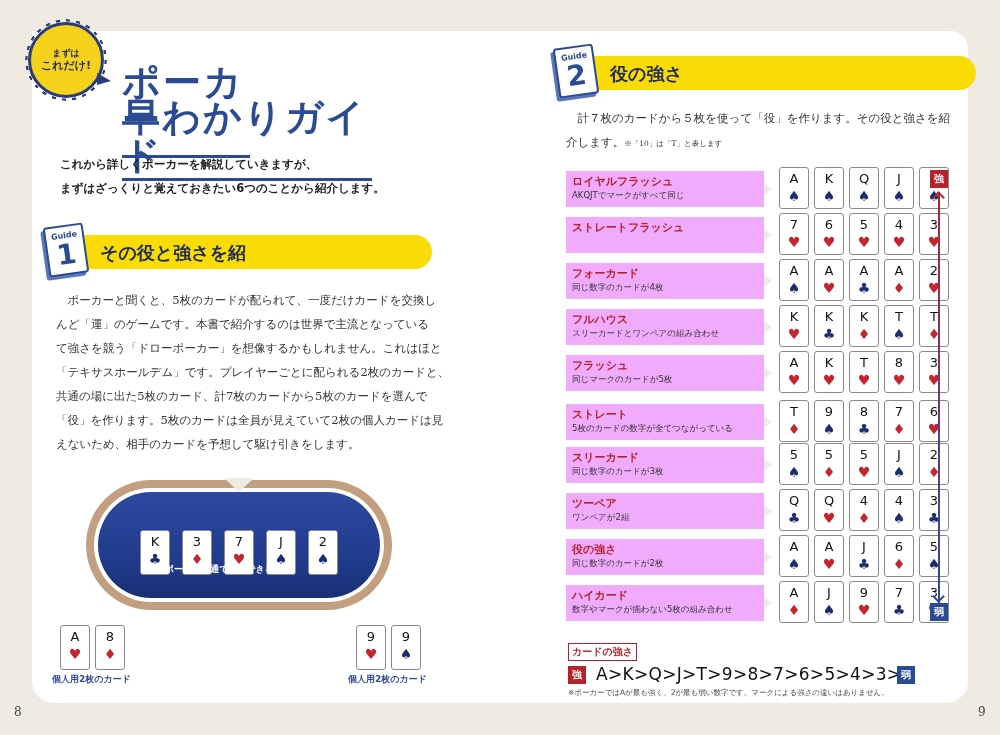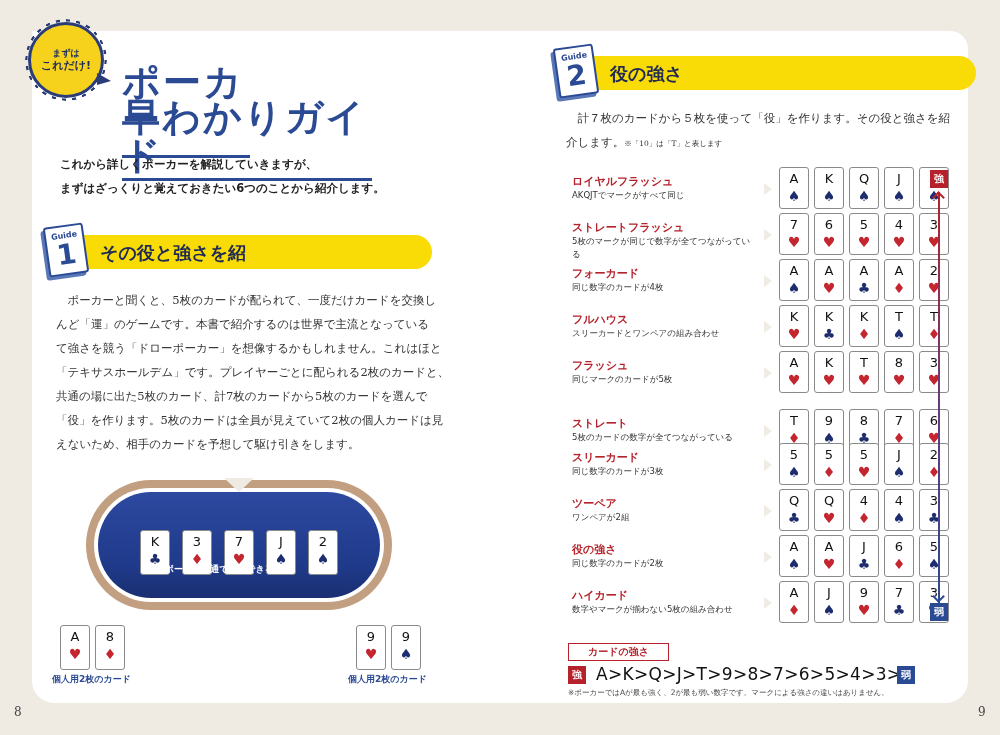--- a/index.html
+++ b/index.html
@@ -56,37 +56,37 @@
   .card .s { font-size: 14px; line-height: 18px; }
   .card.big { width: 30px; height: 42px; }
   .s-red { color: #c3262f; }
   .s-blue { color: #1e2d6e; }
 
   .hole { position: absolute; display: flex; gap: 5px; }
   .hole-label { position: absolute; font-size: 9px; font-weight: bold; color: #2b4a94; }
 
   
   .rank-row { position: absolute; left: 566px; height: 36px; width: 380px; }
-  .rank-label { position: absolute; left: 0; top: 0; width: 198px; height: 36px; background: #ffffff; padding: 4px 6px; }
+  .rank-label { position: absolute; left: 0; top: 0; width: 198px; height: 36px; background: #f0abfc; padding: 4px 6px; }
   .rank-label::after { content: ""; position: absolute; right: -8px; top: 12px; border-left: 8px solid #f0ece4;
                        border-top: 6px solid transparent; border-bottom: 6px solid transparent; }
   .rank-name { font-size: 11px; font-weight: bold; color: #b5222b; line-height: 14px; }
   .rank-desc { font-size: 8.5px; color: #333; line-height: 13px; }
   .rank-cards { position: absolute; left: 213px; top: -4px; display: flex; gap: 5px; }
 
   .strong-tag, .weak-tag { position: absolute; width: 18px; height: 18px; color: #fff; font-size: 10px; font-weight: bold;
                            display: flex; align-items: center; justify-content: center; }
   .strong-tag { background: #b5222b; }
   .weak-tag { background: #2b4a94; }
   .arrow-line { position: absolute; left: 938px; top: 192px; width: 2px; height: 412px;
                 background: linear-gradient(#b5222b, #6a3a7a 50%, #2b4a94); }
   .arrow-up { position: absolute; left: 932px; top: 190px; width: 14px; height: 10px; border-top: 2px solid #b5222b; border-left: 2px solid #b5222b; transform: rotate(45deg); transform-origin: center; width: 9px; height: 9px; left: 934px; top: 193px; }
   .arrow-down { position: absolute; left: 934px; top: 592px; width: 9px; height: 9px; border-bottom: 2px solid #2b4a94; border-right: 2px solid #2b4a94; transform: rotate(45deg); }
 
-  .cs-title { position: absolute; left: 568px; top: 643px; border: 1px solid #b5222b; color: #b5222b; font-size: 10px; font-weight: bold; padding: 1px 19px; }
+  .cs-title { position: absolute; left: 568px; top: 643px; border: 1px solid #b5222b; color: #b5222b; font-size: 10px; font-weight: bold; padding: 1px 3px; }
   .cs-order { position: absolute; left: 596px; top: 664px; font-size: 17px; color: #111; font-family: "DejaVu Sans", sans-serif; letter-spacing: 0.3px; }
   .cs-note { position: absolute; left: 568px; top: 688px; font-size: 7.5px; color: #444; }
 
   .page-num { position: absolute; font-family: "DejaVu Serif", serif; font-size: 12px; color: #444; }
 </style>
 </head>
 <body>
 
 <div class="panel"></div>
 
@@ -217,21 +217,20 @@
         </div>
         <div class="card big">
           <span class="r">T</span>
           <span class="s s-blue">♠</span>
         </div>
       </div>
     </div>
     <div class="rank-row" style="top: 217px;">
       <div class="rank-label">
         <div class="rank-name">ストレートフラッシュ</div>
-        <div class="rank-desc">5枚のマークが同じで数字が全てつながっている</div>
       </div>
       <div class="rank-cards">
         <div class="card big">
           <span class="r">7</span>
           <span class="s s-red">♥</span>
         </div>
         <div class="card big">
           <span class="r">6</span>
           <span class="s s-red">♥</span>
         </div>
@@ -326,21 +325,21 @@
         <div class="card big">
           <span class="r">8</span>
           <span class="s s-red">♥</span>
         </div>
         <div class="card big">
           <span class="r">3</span>
           <span class="s s-red">♥</span>
         </div>
       </div>
     </div>
-    <div class="rank-row" style="top: 413px;">
+    <div class="rank-row" style="top: 404px;">
       <div class="rank-label">
         <div class="rank-name">ストレート</div>
         <div class="rank-desc">5枚のカードの数字が全てつながっている</div>
       </div>
       <div class="rank-cards">
         <div class="card big">
           <span class="r">T</span>
           <span class="s s-red">♦</span>
         </div>
         <div class="card big">

